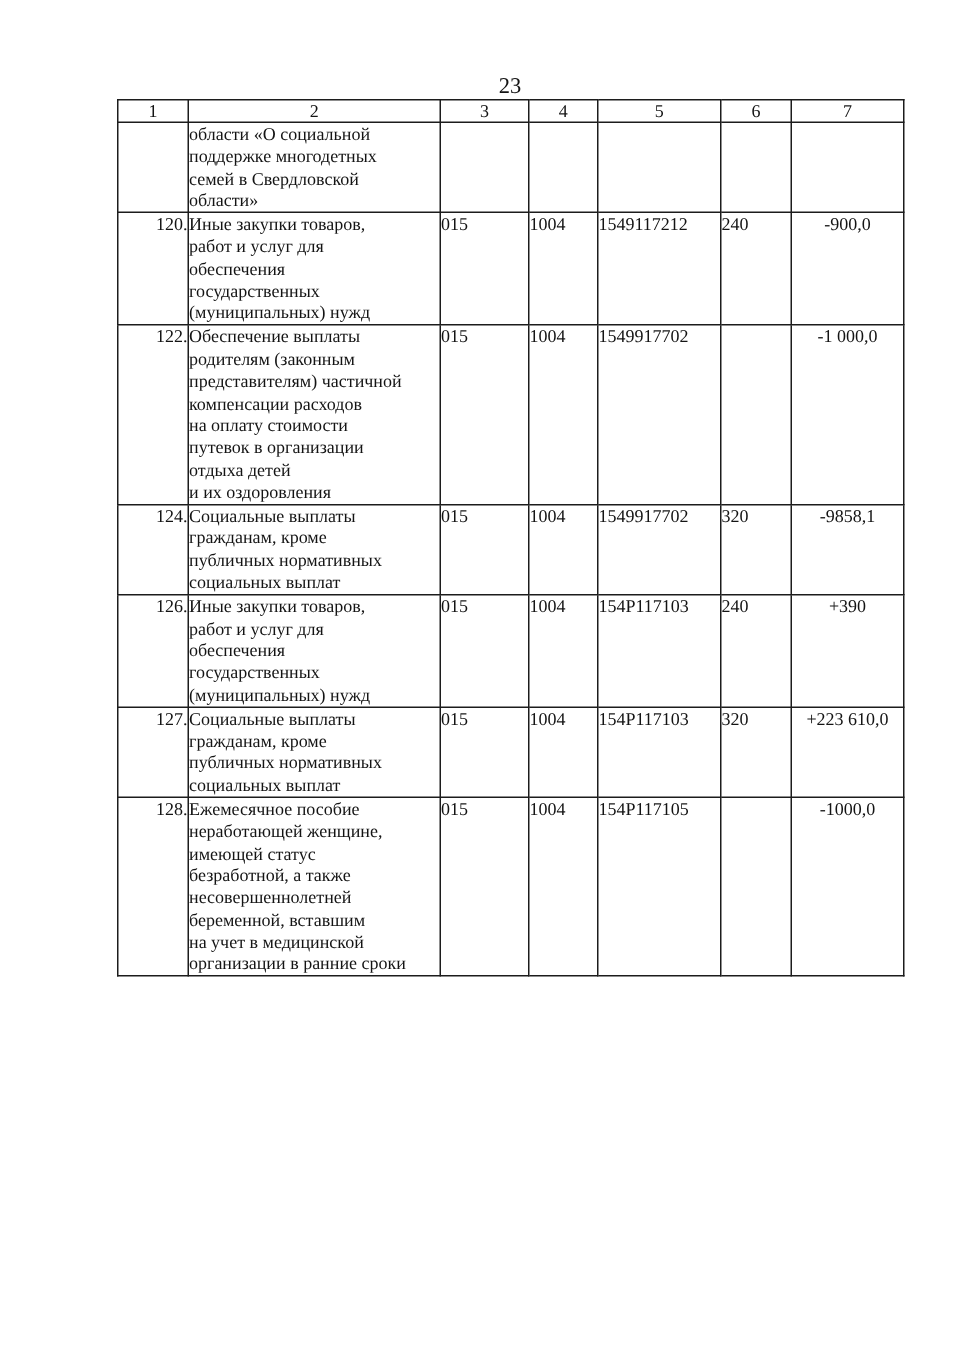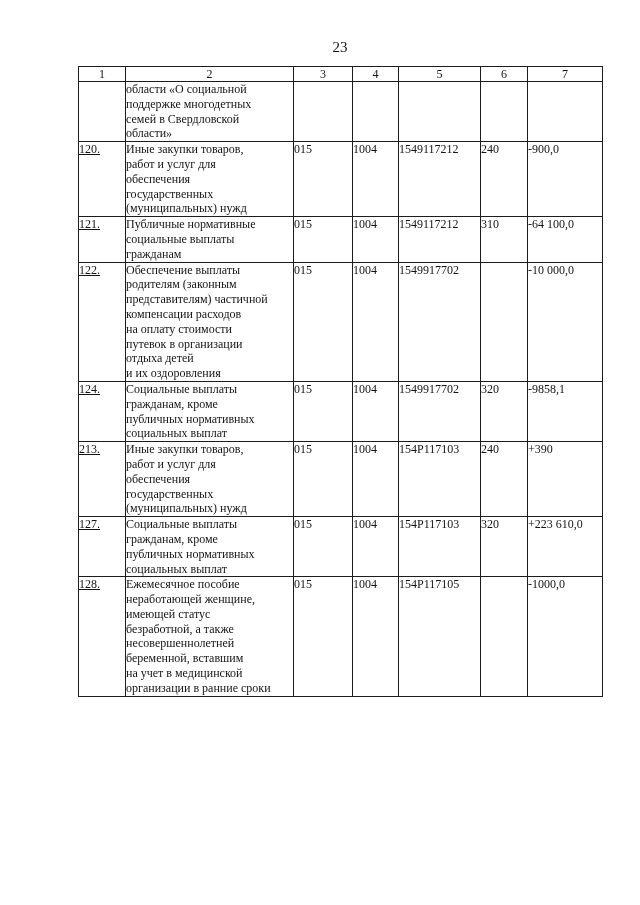--- a/index.html
+++ b/index.html
@@ -10,21 +10,21 @@
   body {
     width: 640px;
     height: 905px;
     position: relative;
     font-family: "Liberation Serif", serif;
     color: #141414;
     overflow: hidden;
   }
   .page-number {
     position: absolute;
-    top: 39px;
+    top: 50px;
     left: 78px;
     width: 524px;
     text-align: center;
     font-size: 15px;
     line-height: 17px;
   }
   table.budget-table {
     position: absolute;
     top: 66px;
     left: 78px;
@@ -41,35 +41,35 @@
     padding: 0;
     font-weight: normal;
     overflow: hidden;
   }
   table.budget-table thead th {
     height: 14px;
     text-align: center;
     line-height: 14px;
   }
   td.c-num {
-    text-align: left;
+    text-align: right;
     padding-top: 1px;
-    text-decoration: underline;
   }
   td.c-name {
     text-align: left;
     padding: 1px 2px 2px 6px;
     white-space: pre-line;
   }
   td.c-grbs, td.c-sec, td.c-art, td.c-type {
     text-align: left;
     padding-top: 1px;
     white-space: nowrap;
   }
   td.c-amt {
+    text-align: center;
     padding-top: 1px;
     white-space: nowrap;
   }
 </style>
 </head>
 <body>
 
 <div class="page-number">23</div>
 
 <table class="budget-table">
@@ -113,60 +113,49 @@
 обеспечения
 государственных
 (муниципальных) нужд</td>
       <td class="c-grbs">015</td>
       <td class="c-sec">1004</td>
       <td class="c-art">1549117212</td>
       <td class="c-type">240</td>
       <td class="c-amt">-900,0</td>
     </tr>
     <tr>
-      <td class="c-num">121.</td>
-      <td class="c-name">Публичные нормативные
-социальные выплаты
-гражданам</td>
-      <td class="c-grbs">015</td>
-      <td class="c-sec">1004</td>
-      <td class="c-art">1549117212</td>
-      <td class="c-type">310</td>
-      <td class="c-amt">-64 100,0</td>
-    </tr>
-    <tr>
       <td class="c-num">122.</td>
       <td class="c-name">Обеспечение выплаты
 родителям (законным
 представителям) частичной
 компенсации расходов
 на оплату стоимости
 путевок в организации
 отдыха детей
 и их оздоровления</td>
       <td class="c-grbs">015</td>
       <td class="c-sec">1004</td>
       <td class="c-art">1549917702</td>
       <td class="c-type"></td>
-      <td class="c-amt">-10 000,0</td>
+      <td class="c-amt">-1 000,0</td>
     </tr>
     <tr>
       <td class="c-num">124.</td>
       <td class="c-name">Социальные выплаты
 гражданам, кроме
 публичных нормативных
 социальных выплат</td>
       <td class="c-grbs">015</td>
       <td class="c-sec">1004</td>
       <td class="c-art">1549917702</td>
       <td class="c-type">320</td>
       <td class="c-amt">-9858,1</td>
     </tr>
     <tr>
-      <td class="c-num">213.</td>
+      <td class="c-num">126.</td>
       <td class="c-name">Иные закупки товаров,
 работ и услуг для
 обеспечения
 государственных
 (муниципальных) нужд</td>
       <td class="c-grbs">015</td>
       <td class="c-sec">1004</td>
       <td class="c-art">154P117103</td>
       <td class="c-type">240</td>
       <td class="c-amt">+390</td>

